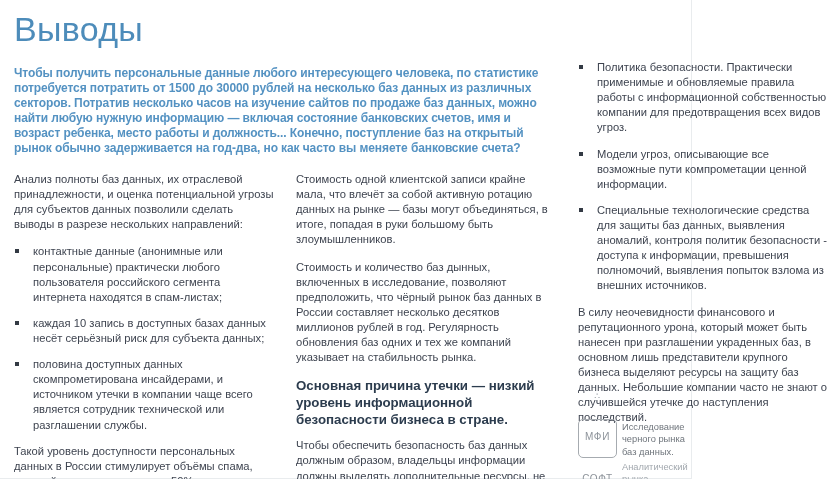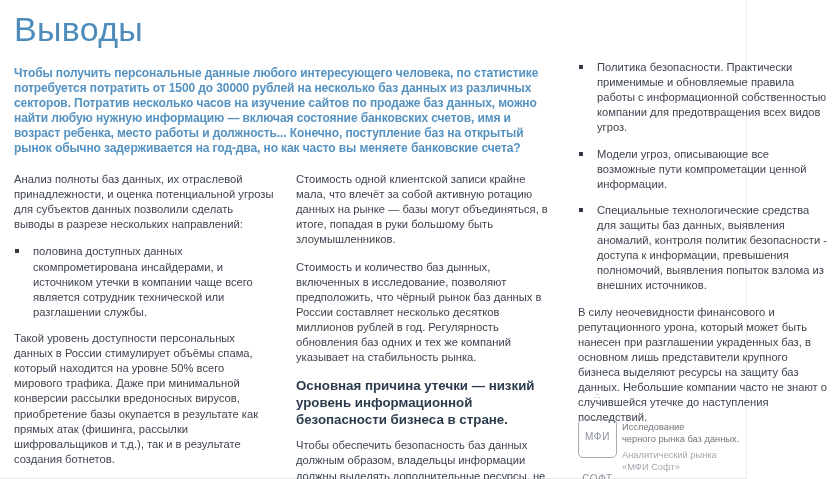--- a/index.html
+++ b/index.html
@@ -3,21 +3,21 @@
 <meta charset="utf-8">
 <style>
   * { box-sizing: border-box; }
   html, body { margin: 0; padding: 0; background: #ffffff; }
   body {
     font-family: "Liberation Sans", sans-serif;
     width: 840px; height: 479px; overflow: hidden;
   }
   .page {
     position: relative;
-    width: 747px; height: 479px;
+    width: 692px; height: 479px;
     background: #ffffff;
     padding: 10px 14px 0 14px;
     box-shadow: inset -1px -1px 0 #e9ecee;
   }
   .page-title {
     margin: 0 0 17px 0;
     font-size: 34px;
     font-weight: 400;
     letter-spacing: 0.3px;
     color: #4d8cba;
@@ -98,20 +98,28 @@
 
   <p class="intro">Чтобы получить персональные данные любого интересующего человека, по статистике потребуется потратить от 1500 до 30000 рублей на несколько баз данных из различных секторов. Потратив несколько часов на изучение сайтов по продаже баз данных, можно найти любую нужную информацию — включая состояние банковских счетов, имя и возраст ребенка, место работы и должность... Конечно, поступление баз на открытый рынок обычно задерживается на год-два, но как часто вы меняете банковские счета?</p>
 
   <div class="cols">
 
     <div class="col col-left">
       <p>Анализ полноты баз данных, их отраслевой принадлежности, и оценка потенциальной угрозы для субъектов данных позволили сделать выводы в разрезе нескольких направлений:</p>
       <ul class="bullets">
         <li>
           <span class="sq"></span>
+          <span>контактные данные (анонимные или персональные) практически любого пользователя российского сегмента интернета находятся в спам-листах;</span>
+        </li>
+        <li>
+          <span class="sq"></span>
+          <span>каждая 10 запись в доступных базах данных несёт серьёзный риск для субъекта данных;</span>
+        </li>
+        <li>
+          <span class="sq"></span>
           <span>половина доступных данных скомпрометирована инсайдерами, и источником утечки в компании чаще всего является сотрудник технической или разглашении службы.</span>
         </li>
       </ul>
       <p>Такой уровень доступности персональных данных в России стимулирует объёмы спама, который находится на уровне 50% всего мирового трафика. Даже при минимальной конверсии рассылки вредоносных вирусов, приобретение базы окупается в результате как прямых атак (фишинга, рассылки шифровальщиков и т.д.), так и в результате создания ботнетов.</p>
     </div>
 
     <div class="col col-middle">
       <p>Стоимость одной клиентской записи крайне мала, что влечёт за собой активную ротацию данных на рынке — базы могут объединяться, в итоге, попадая в руки большому быть злоумышленников.</p>
       <p>Стоимость и количество баз дынных, включенных в исследование, позволяют предположить, что чёрный рынок баз данных в России составляет несколько десятков миллионов рублей в год. Регулярность обновления баз одних и тех же компаний указывает на стабильность рынка.</p>
       <h2 class="section-heading">Основная причина утечки — низкий уровень информационной безопасности бизнеса в стране.</h2>

